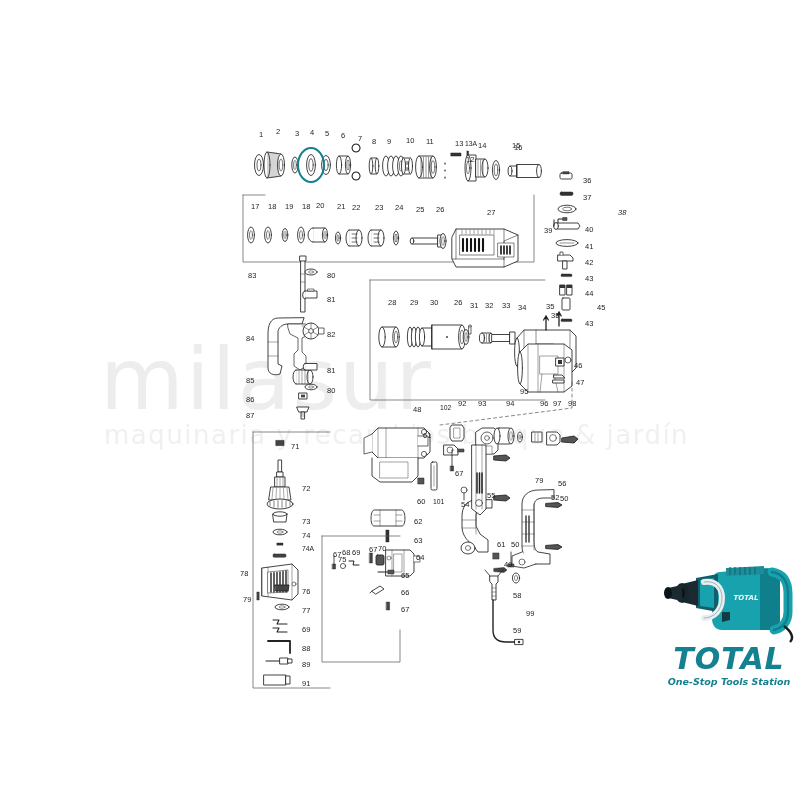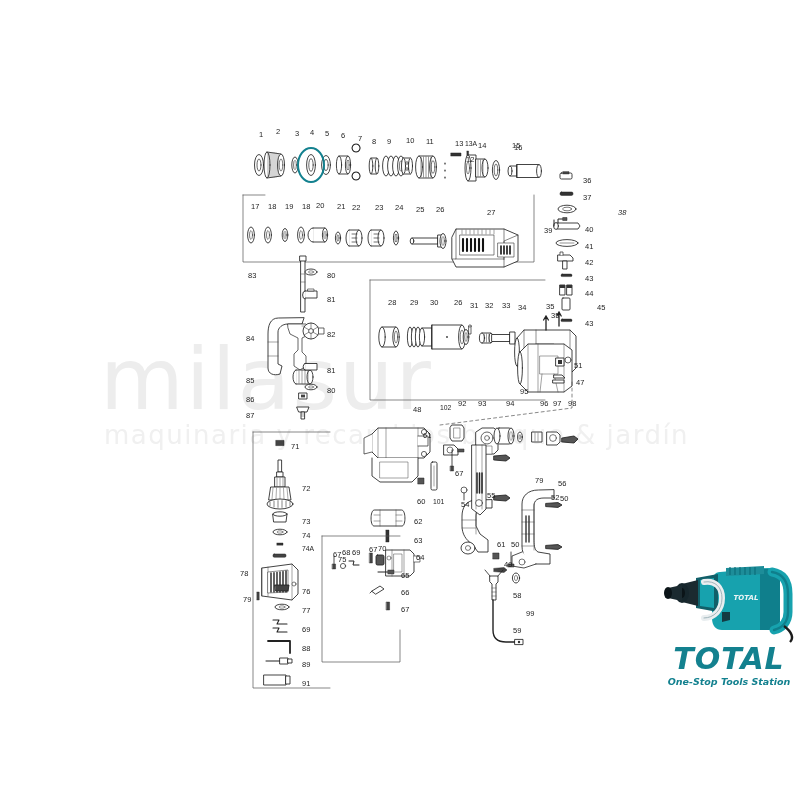--- a/index.html
+++ b/index.html
@@ -856,21 +856,21 @@
       <div class="lbl" style="left: 618px; top: 209px; font-style: italic;">38</div>
       <div class="lbl" style="left: 544px; top: 227px;">39</div>
       <div class="lbl" style="left: 585px; top: 226px;">40</div>
       <div class="lbl" style="left: 585px; top: 243px;">41</div>
       <div class="lbl" style="left: 585px; top: 259px;">42</div>
       <div class="lbl" style="left: 585px; top: 275px;">43</div>
       <div class="lbl" style="left: 585px; top: 290px;">44</div>
       <div class="lbl" style="left: 585px; top: 304px; margin-left: 12px;">45</div>
       <div class="lbl" style="left: 551px; top: 312px;">35</div>
       <div class="lbl" style="left: 585px; top: 320px;">43</div>
-      <div class="lbl" style="left: 574px; top: 362px;">51</div>
+      <div class="lbl" style="left: 574px; top: 362px;">46</div>
       <div class="lbl" style="left: 576px; top: 379px;">47</div>
       <div class="lbl" style="left: 248px; top: 272px;">83</div>
       <div class="lbl" style="left: 246px; top: 335px;">84</div>
       <div class="lbl" style="left: 246px; top: 377px;">85</div>
       <div class="lbl" style="left: 246px; top: 396px;">86</div>
       <div class="lbl" style="left: 246px; top: 412px;">87</div>
       <div class="lbl" style="left: 240px; top: 570px;">78</div>
       <div class="lbl" style="left: 243px; top: 596px;">79</div>
       <div class="lbl" style="left: 327px; top: 272px;">80</div>
       <div class="lbl" style="left: 327px; top: 296px;">81</div>

